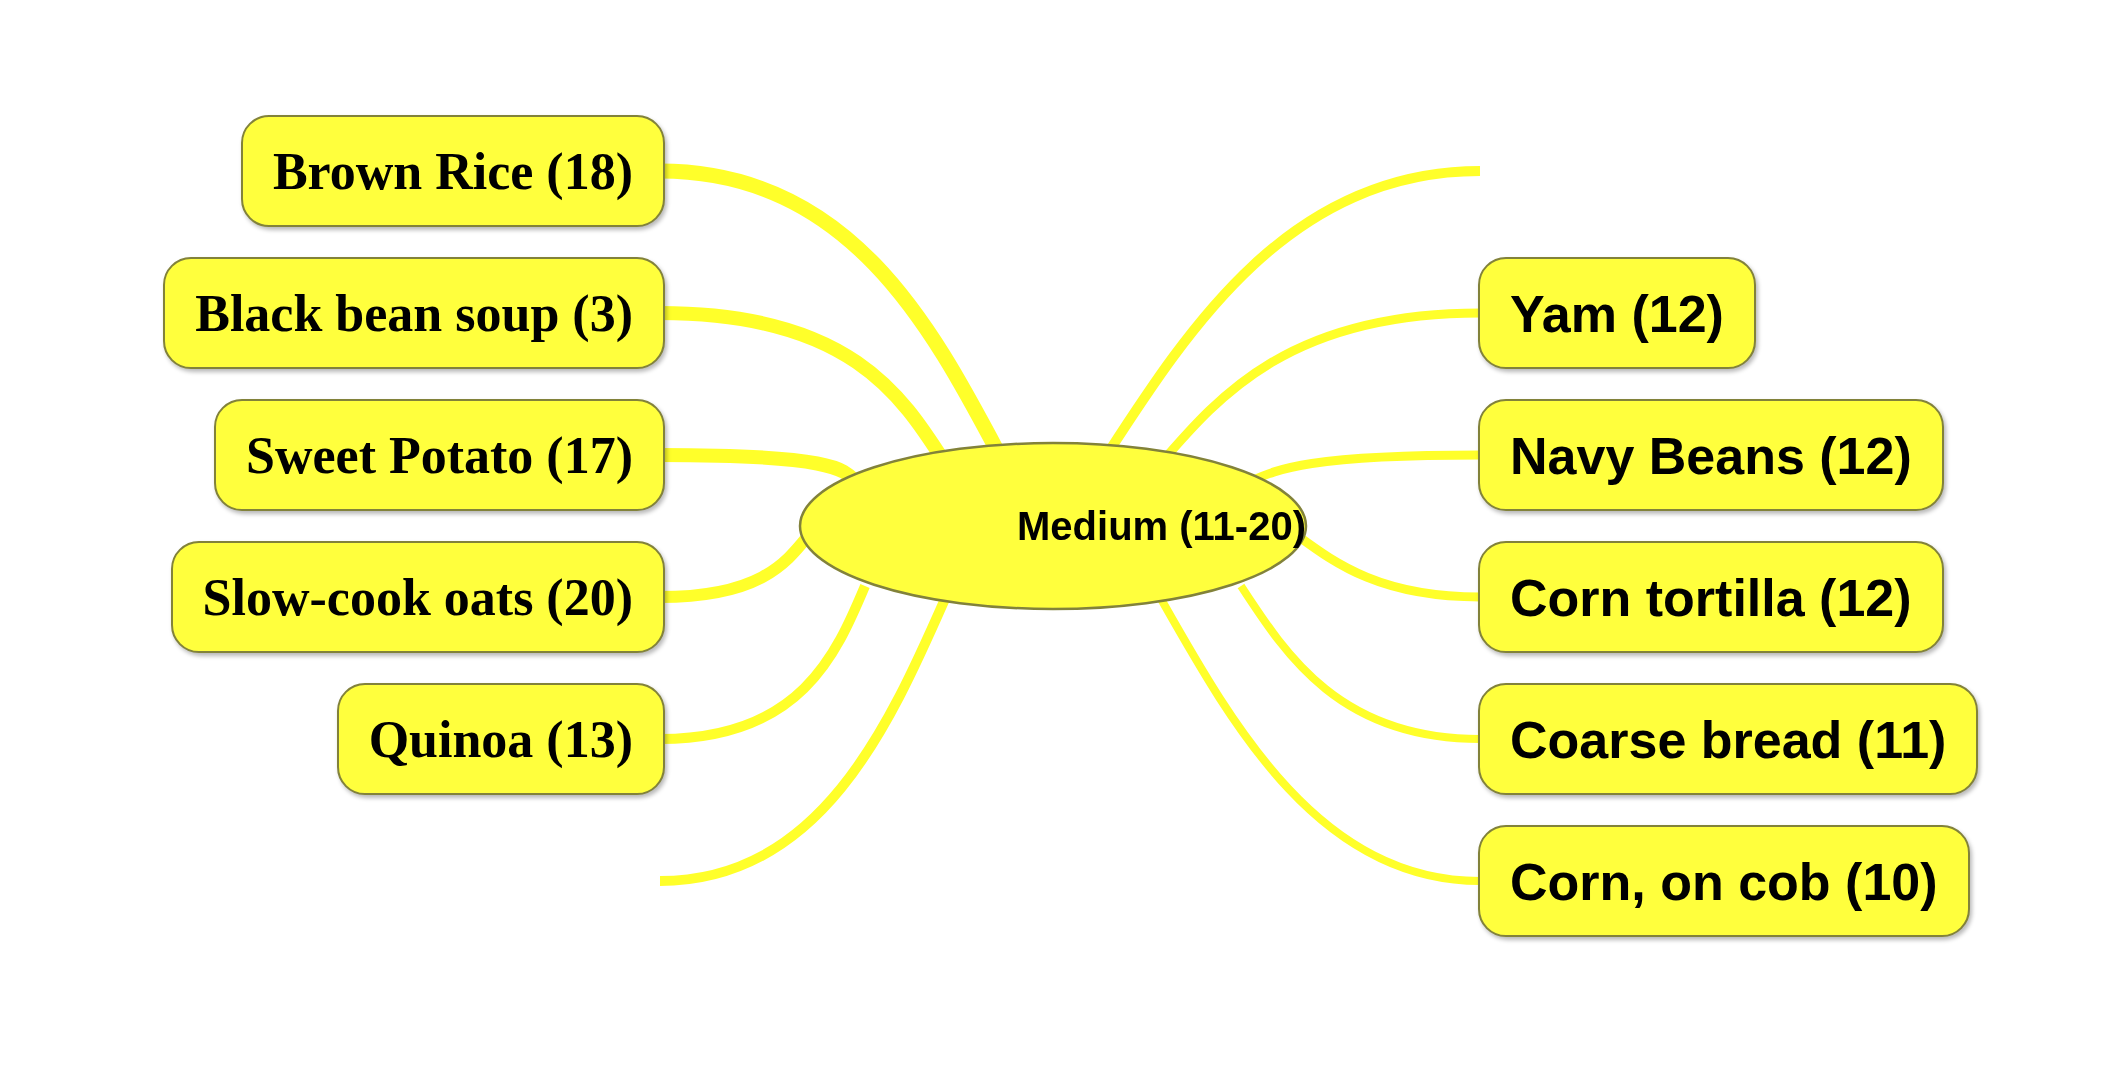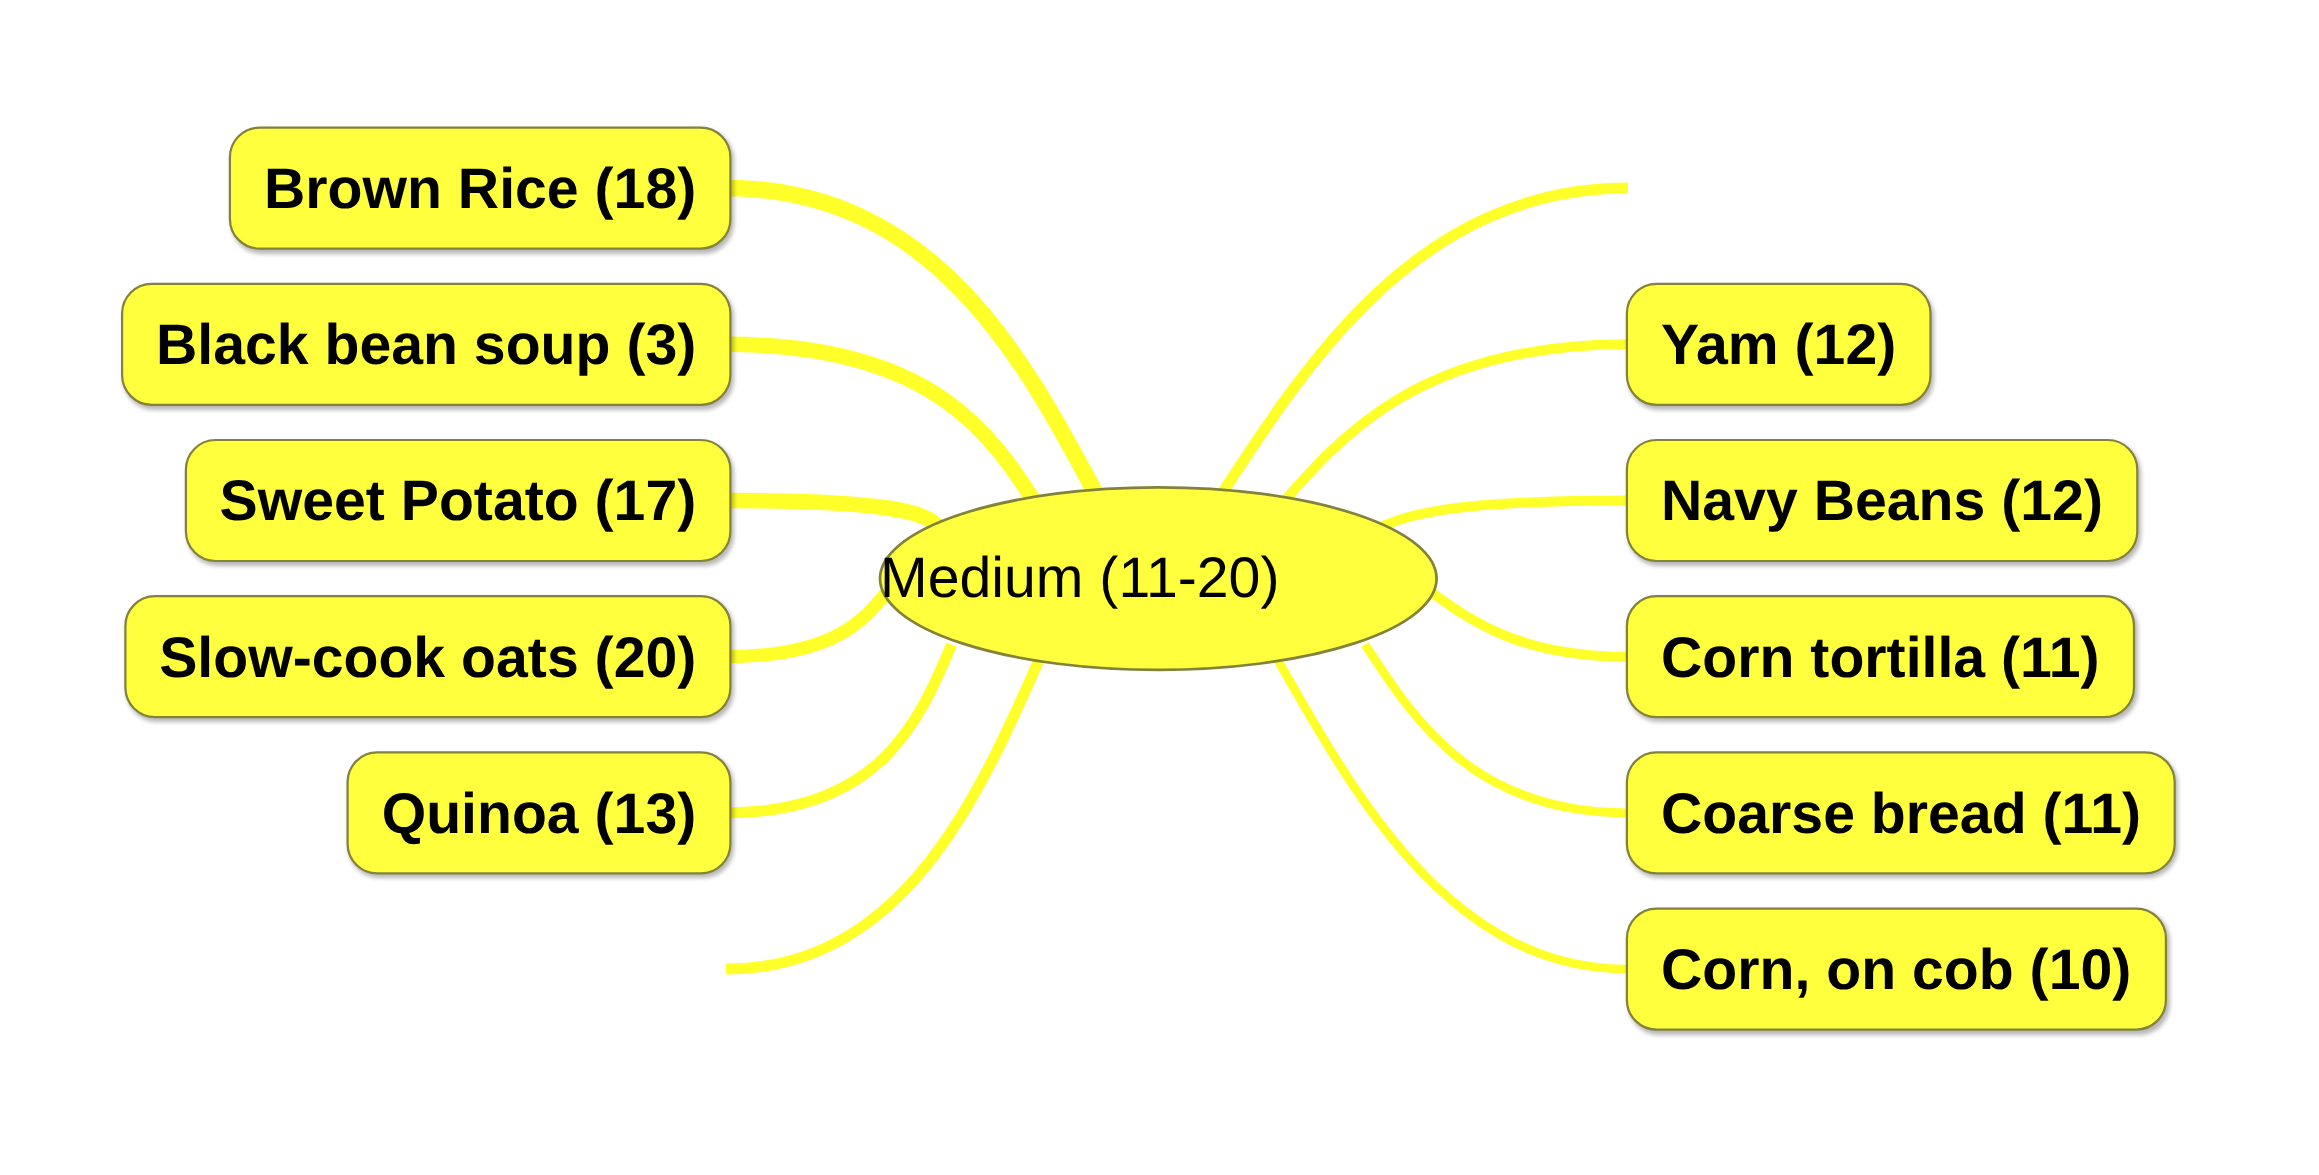--- a/index.html
+++ b/index.html
@@ -40,30 +40,30 @@
     border:2.5px solid var(--node-border);
     border-radius:28px;
     font-size:52px;
     font-weight:bold;
     color:var(--text);
     white-space:nowrap;
     text-align:center;
     box-shadow:2px 3px 4px rgba(0,0,0,0.28);
     cursor:default;
   }
-  .node.left{right:1443px;}
+  .node.left{right:1443px;font-family:Liberation Serif, serif;}
   .node.right{left:1478px;}
   .center-label{
     position:absolute;
     left:800px;top:443px;
     width:506px;height:166px;
     line-height:166px;
-    text-align:left;
-    font-size:52px;
-    font-weight:normal;
+    text-align:right;
+    font-size:40px;
+    font-weight:bold;
     color:var(--text);
     white-space:nowrap;
   }
 </style>
 </head>
 <body>
 
 <div class="canvas">
 
   <svg class="connectors" width="2108" height="1068" viewBox="0 0 2108 1068">
@@ -88,17 +88,17 @@
   <div class="center-label">Medium (11-20)</div>
 
   <div class="node left" style="top:115px">Brown Rice (18)</div>
   <div class="node left" style="top:257px">Black bean soup (3)</div>
   <div class="node left" style="top:399px">Sweet Potato (17)</div>
   <div class="node left" style="top:541px">Slow-cook oats (20)</div>
   <div class="node left" style="top:683px">Quinoa (13)</div>
 
   <div class="node right" style="top:257px">Yam (12)</div>
   <div class="node right" style="top:399px">Navy Beans (12)</div>
-  <div class="node right" style="top:541px">Corn tortilla (11)</div>
+  <div class="node right" style="top:541px">Corn tortilla (12)</div>
   <div class="node right" style="top:683px">Coarse bread (11)</div>
   <div class="node right" style="top:825px">Corn, on cob (10)</div>
 
 </div>
 
 </body></html>

